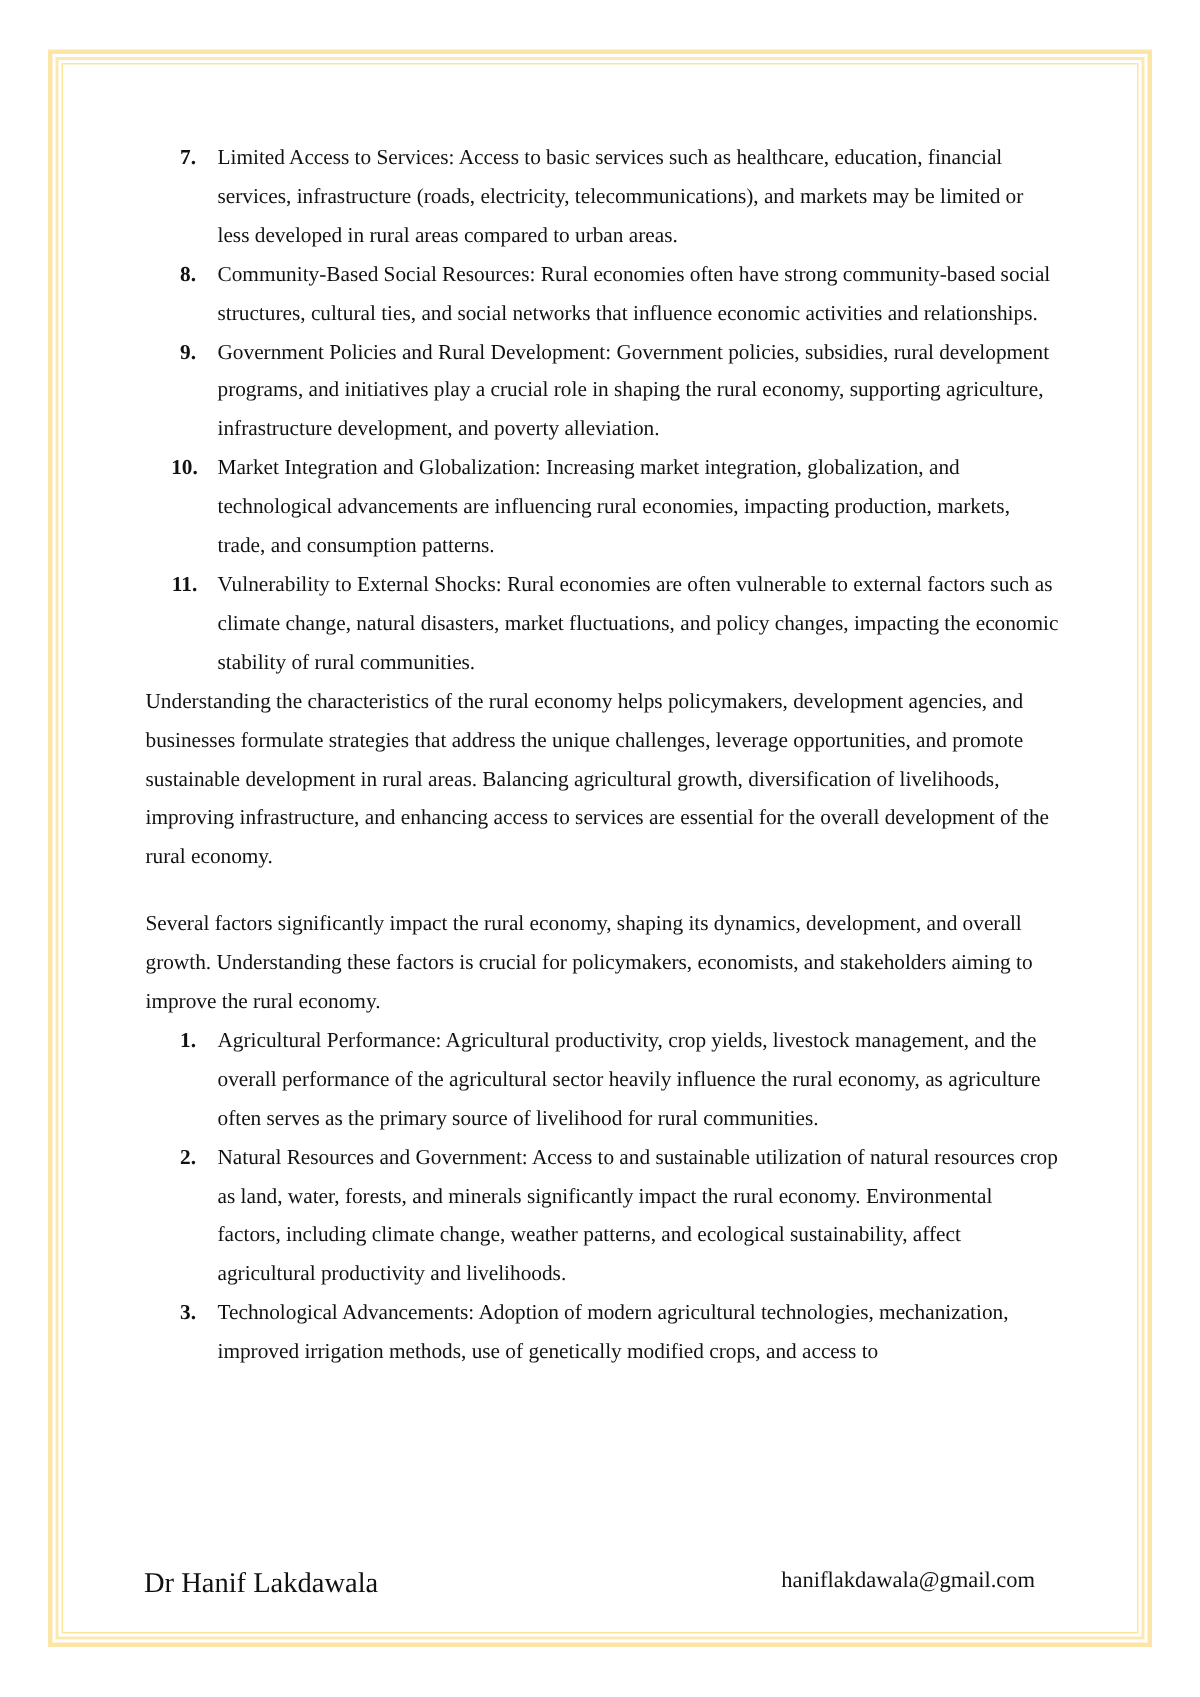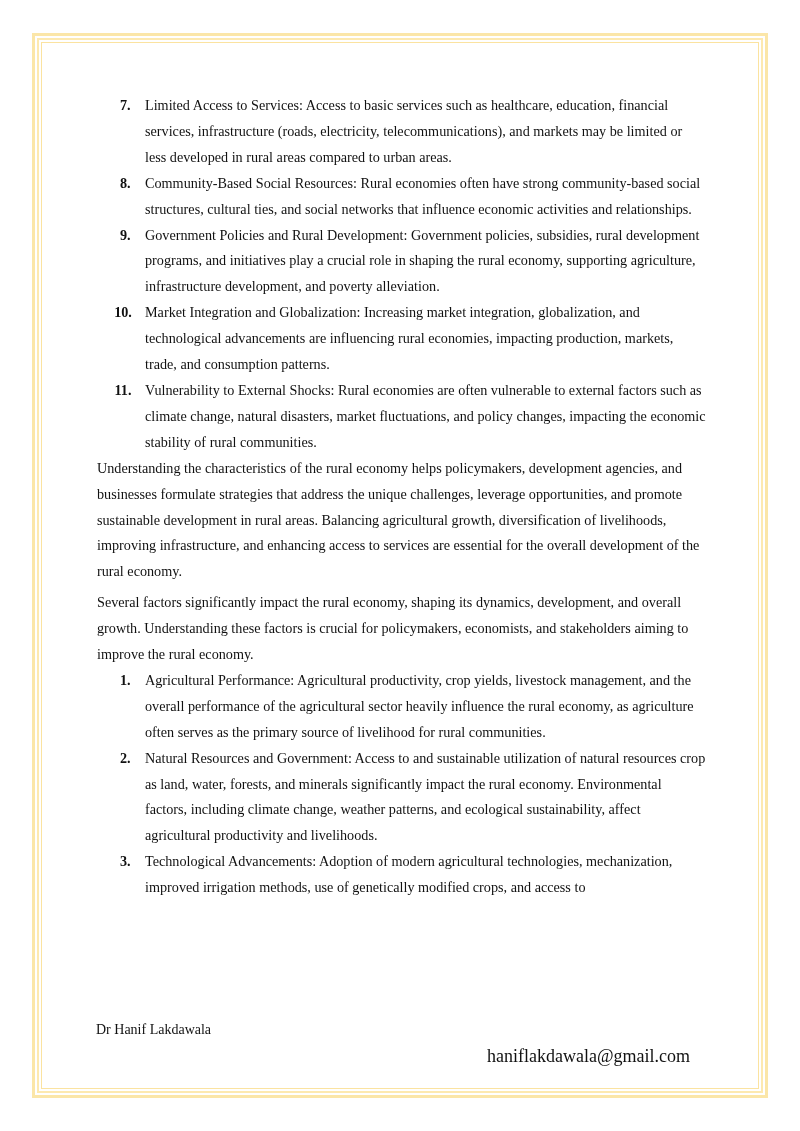--- a/index.html
+++ b/index.html
@@ -14,23 +14,23 @@
     .content { position: absolute; left: 97px; top: 93px; width: 610px; font-size: 14.2px; line-height: 25.9px; }
     ol { margin: 0; padding: 0; list-style: none; }
     li { position: relative; padding-left: 48px; }
     .num { position: absolute; left: 23px; top: 0; font-weight: bold; width: 24px; text-align: left; }
     .num.two { left: 14px; text-align: center; }
     b { font-weight: normal; }
     p { margin: 0; }
     .heading-box { margin-top: 20px; margin-left: -9px; width: 620px; height: 50px; background: #fee59a;
                    border: 3px solid #111; box-sizing: border-box; padding-left: 7px; }
     .heading-box h2 { margin: 0; font-size: 25.5px; line-height: 42px; font-weight: bold; }
-    .after-head { margin-top: 5px; }
-    .footer-left { position: absolute; left: 96px; top: 1022px; font-size: 14px; }
-    .footer-right { position: absolute; left: 400px; width: 290px; text-align: right; top: 1046px; font-size: 18px; }
+    .after-head { margin-top: 19px; }
+    .footer-left { position: absolute; left: 96px; top: 1045px; font-size: 19px; }
+    .footer-right { position: absolute; left: 400px; width: 290px; text-align: right; top: 1046px; font-size: 15px; }
   </style>
 </head>
 <body>
 
 <div class="border-outer"></div>
 <div class="border-mid"></div>
 <div class="border-inner"></div>
 
 <div class="content">
   <ol>

